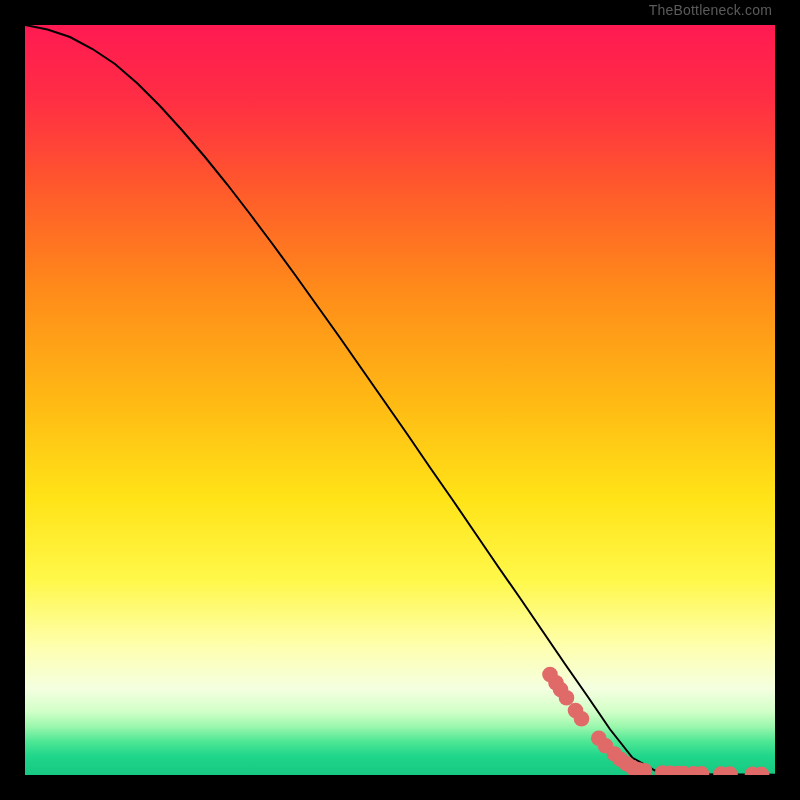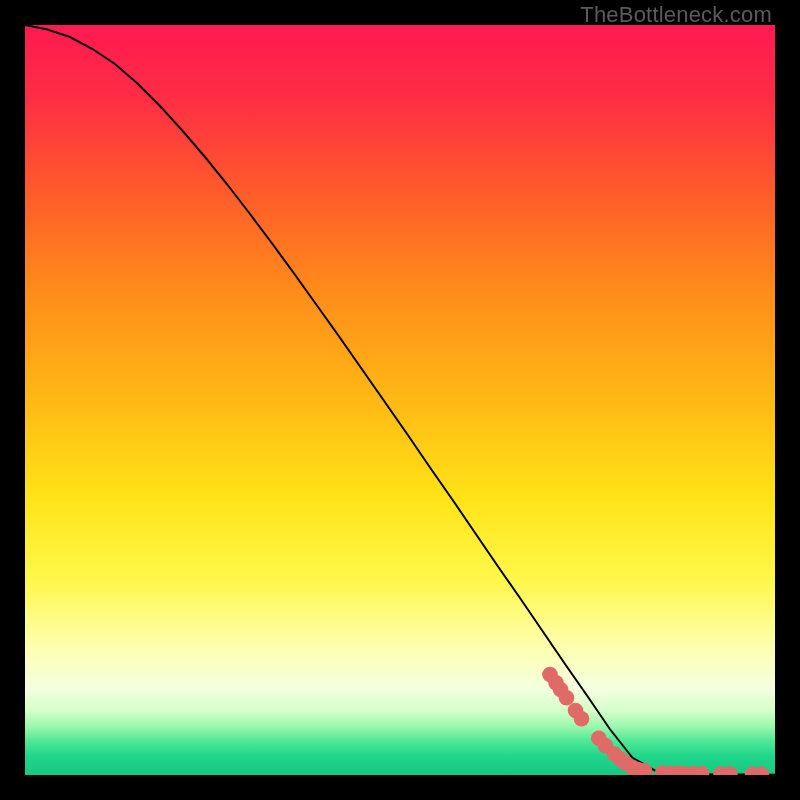--- a/index.html
+++ b/index.html
@@ -23,21 +23,21 @@
     position: absolute;
     left: 0;
     top: 0;
     width: 750px;
     height: 750px;
   }
   .attribution {
     position: absolute;
     top: 2px;
     right: 28px;
-    font-size: 22px;
+    font-size: 14px;
     font-weight: 500;
     color: #5b5b5b;
     letter-spacing: 0.2px;
   }
   svg { display: block; }
 </style>
 </head>
 <body>
 
 <div class="frame">

